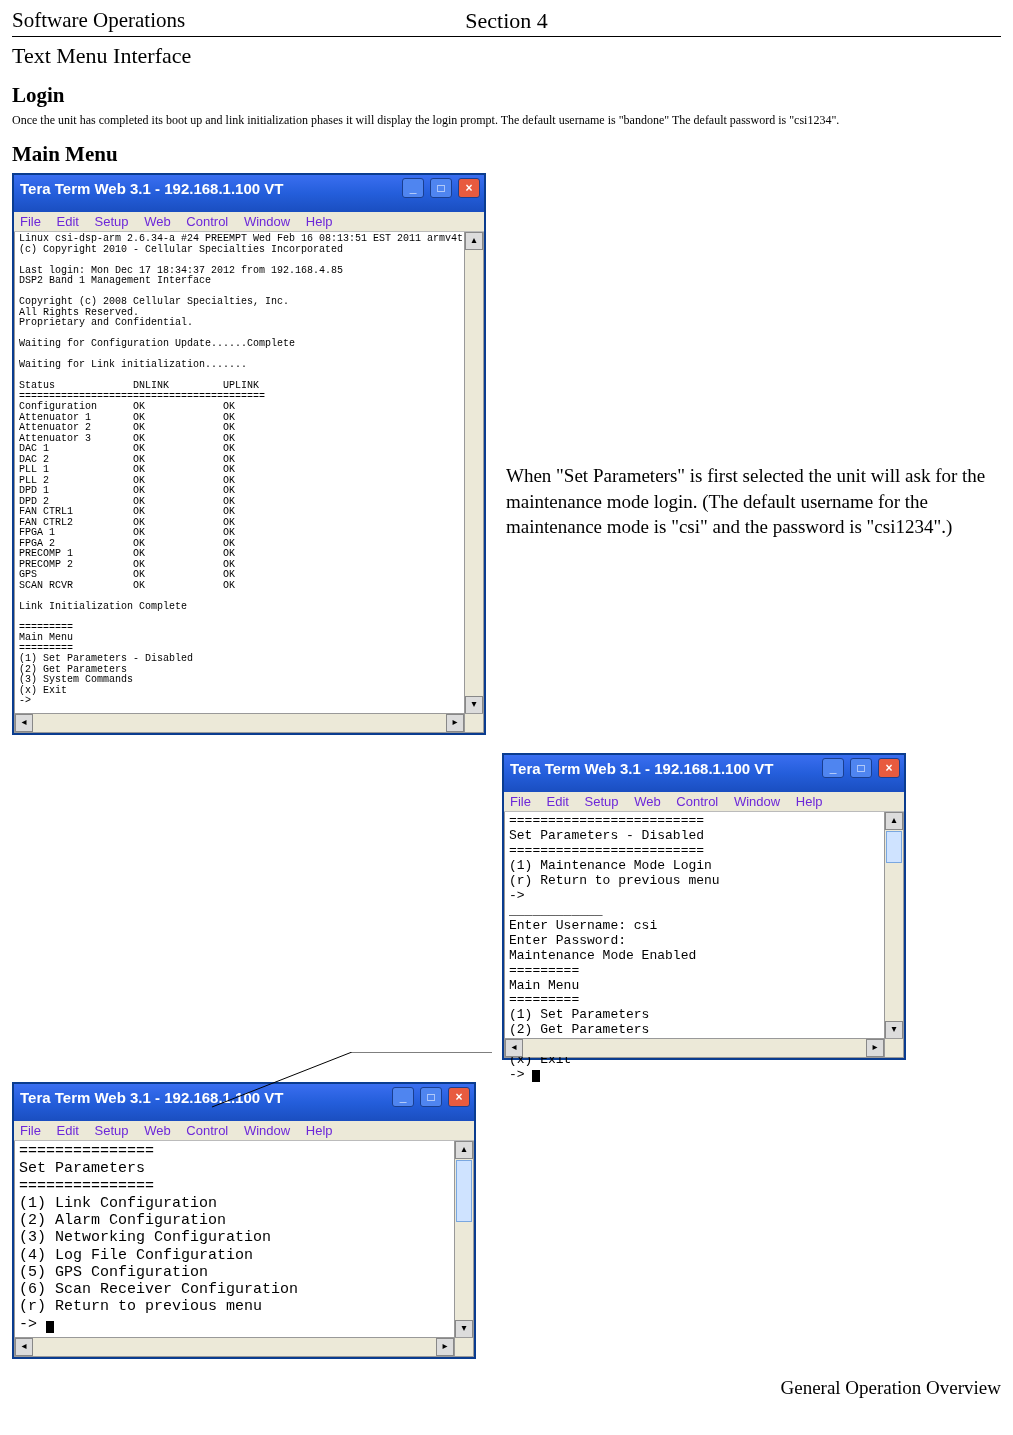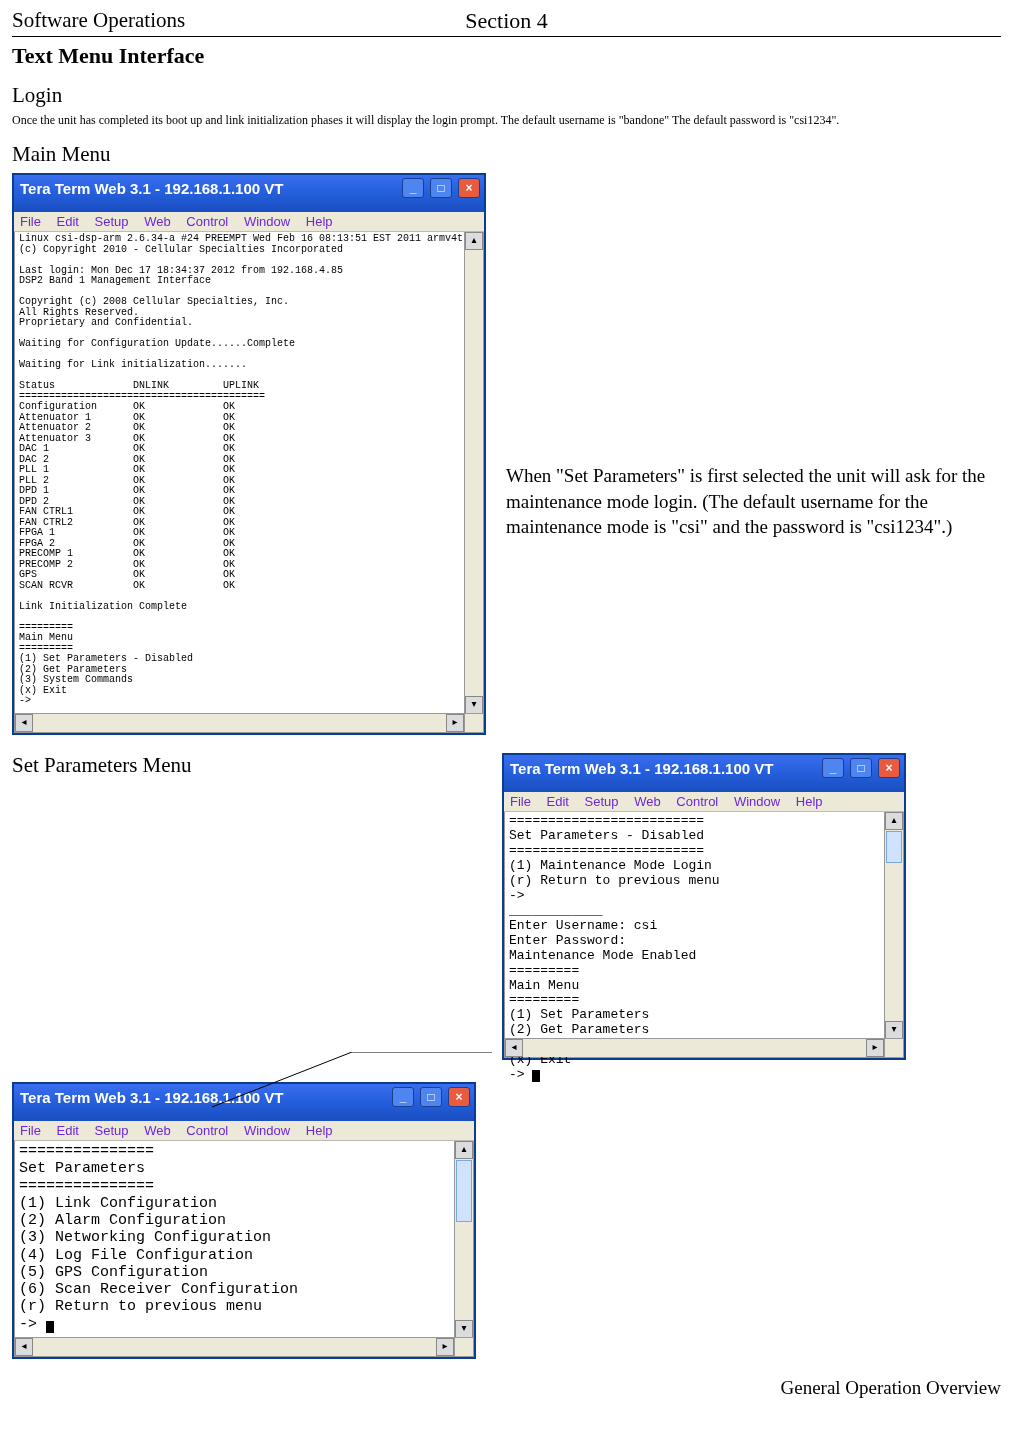--- a/index.html
+++ b/index.html
@@ -8,22 +8,22 @@
     color:#000;
     background:#fff;
     width:1013px;box-sizing:border-box;
     position:relative;
   }
   .top-line{display:flex;align-items:flex-start}
   .top-left{flex:1;font-size:21px}
   .top-center{flex:1;text-align:center;font-size:22px}
   .top-right{flex:1}
   hr.headrule{border:none;border-top:1.5px solid #000;margin:2px 0 6px 0}
-  h2.tmi{font-weight:bold;font-size:22px;margin:4px 0 10px 0}
-  h3.sub{font-weight:normal;font-size:21px;margin:14px 0 4px 0}
+  h2.tmi{font-weight:normal;font-size:22px;margin:4px 0 10px 0}
+  h3.sub{font-weight:bold;font-size:21px;margin:14px 0 4px 0}
   p.body{font-size:12px;margin:4px 0 6px 0;line-height:1.35}
   .two-col{display:flex;gap:20px;align-items:flex-start;margin-top:6px}
   .right-note{font-size:19px;line-height:1.35}
   .para-block{font-size:19px;line-height:1.35;margin-top:6px}
   
   .term{
     border:2px solid #0a3c8f;border-radius:0;
     display:inline-block;background:#ece9d8;
     font-family:sans-serif;
   }
@@ -167,21 +167,20 @@
     </div>
   </div>
 
   <div style="flex:1;padding-top:290px">
     <div class="right-note">When  "Set Parameters" is first selected the  unit will ask  for the  maintenance mode  login.  (The  default username for the  maintenance mode  is "csi" and  the password is "csi1234".)</div>
   </div>
 </div>
 
 <div class="mid-row">
   <div style="width:470px">
-    <div class="para-title">Set  Parameters  Menu</div>
   </div>
 
   <div class="term" style="width:400px">
     <div class="term-titlebar">
       <span class="titletxt">Tera Term Web 3.1 - 192.168.1.100 VT</span>
       <span class="winbtn">_</span>
       <span class="winbtn">□</span>
       <span class="winbtn close">×</span>
     </div>
     <div class="term-menubar">

